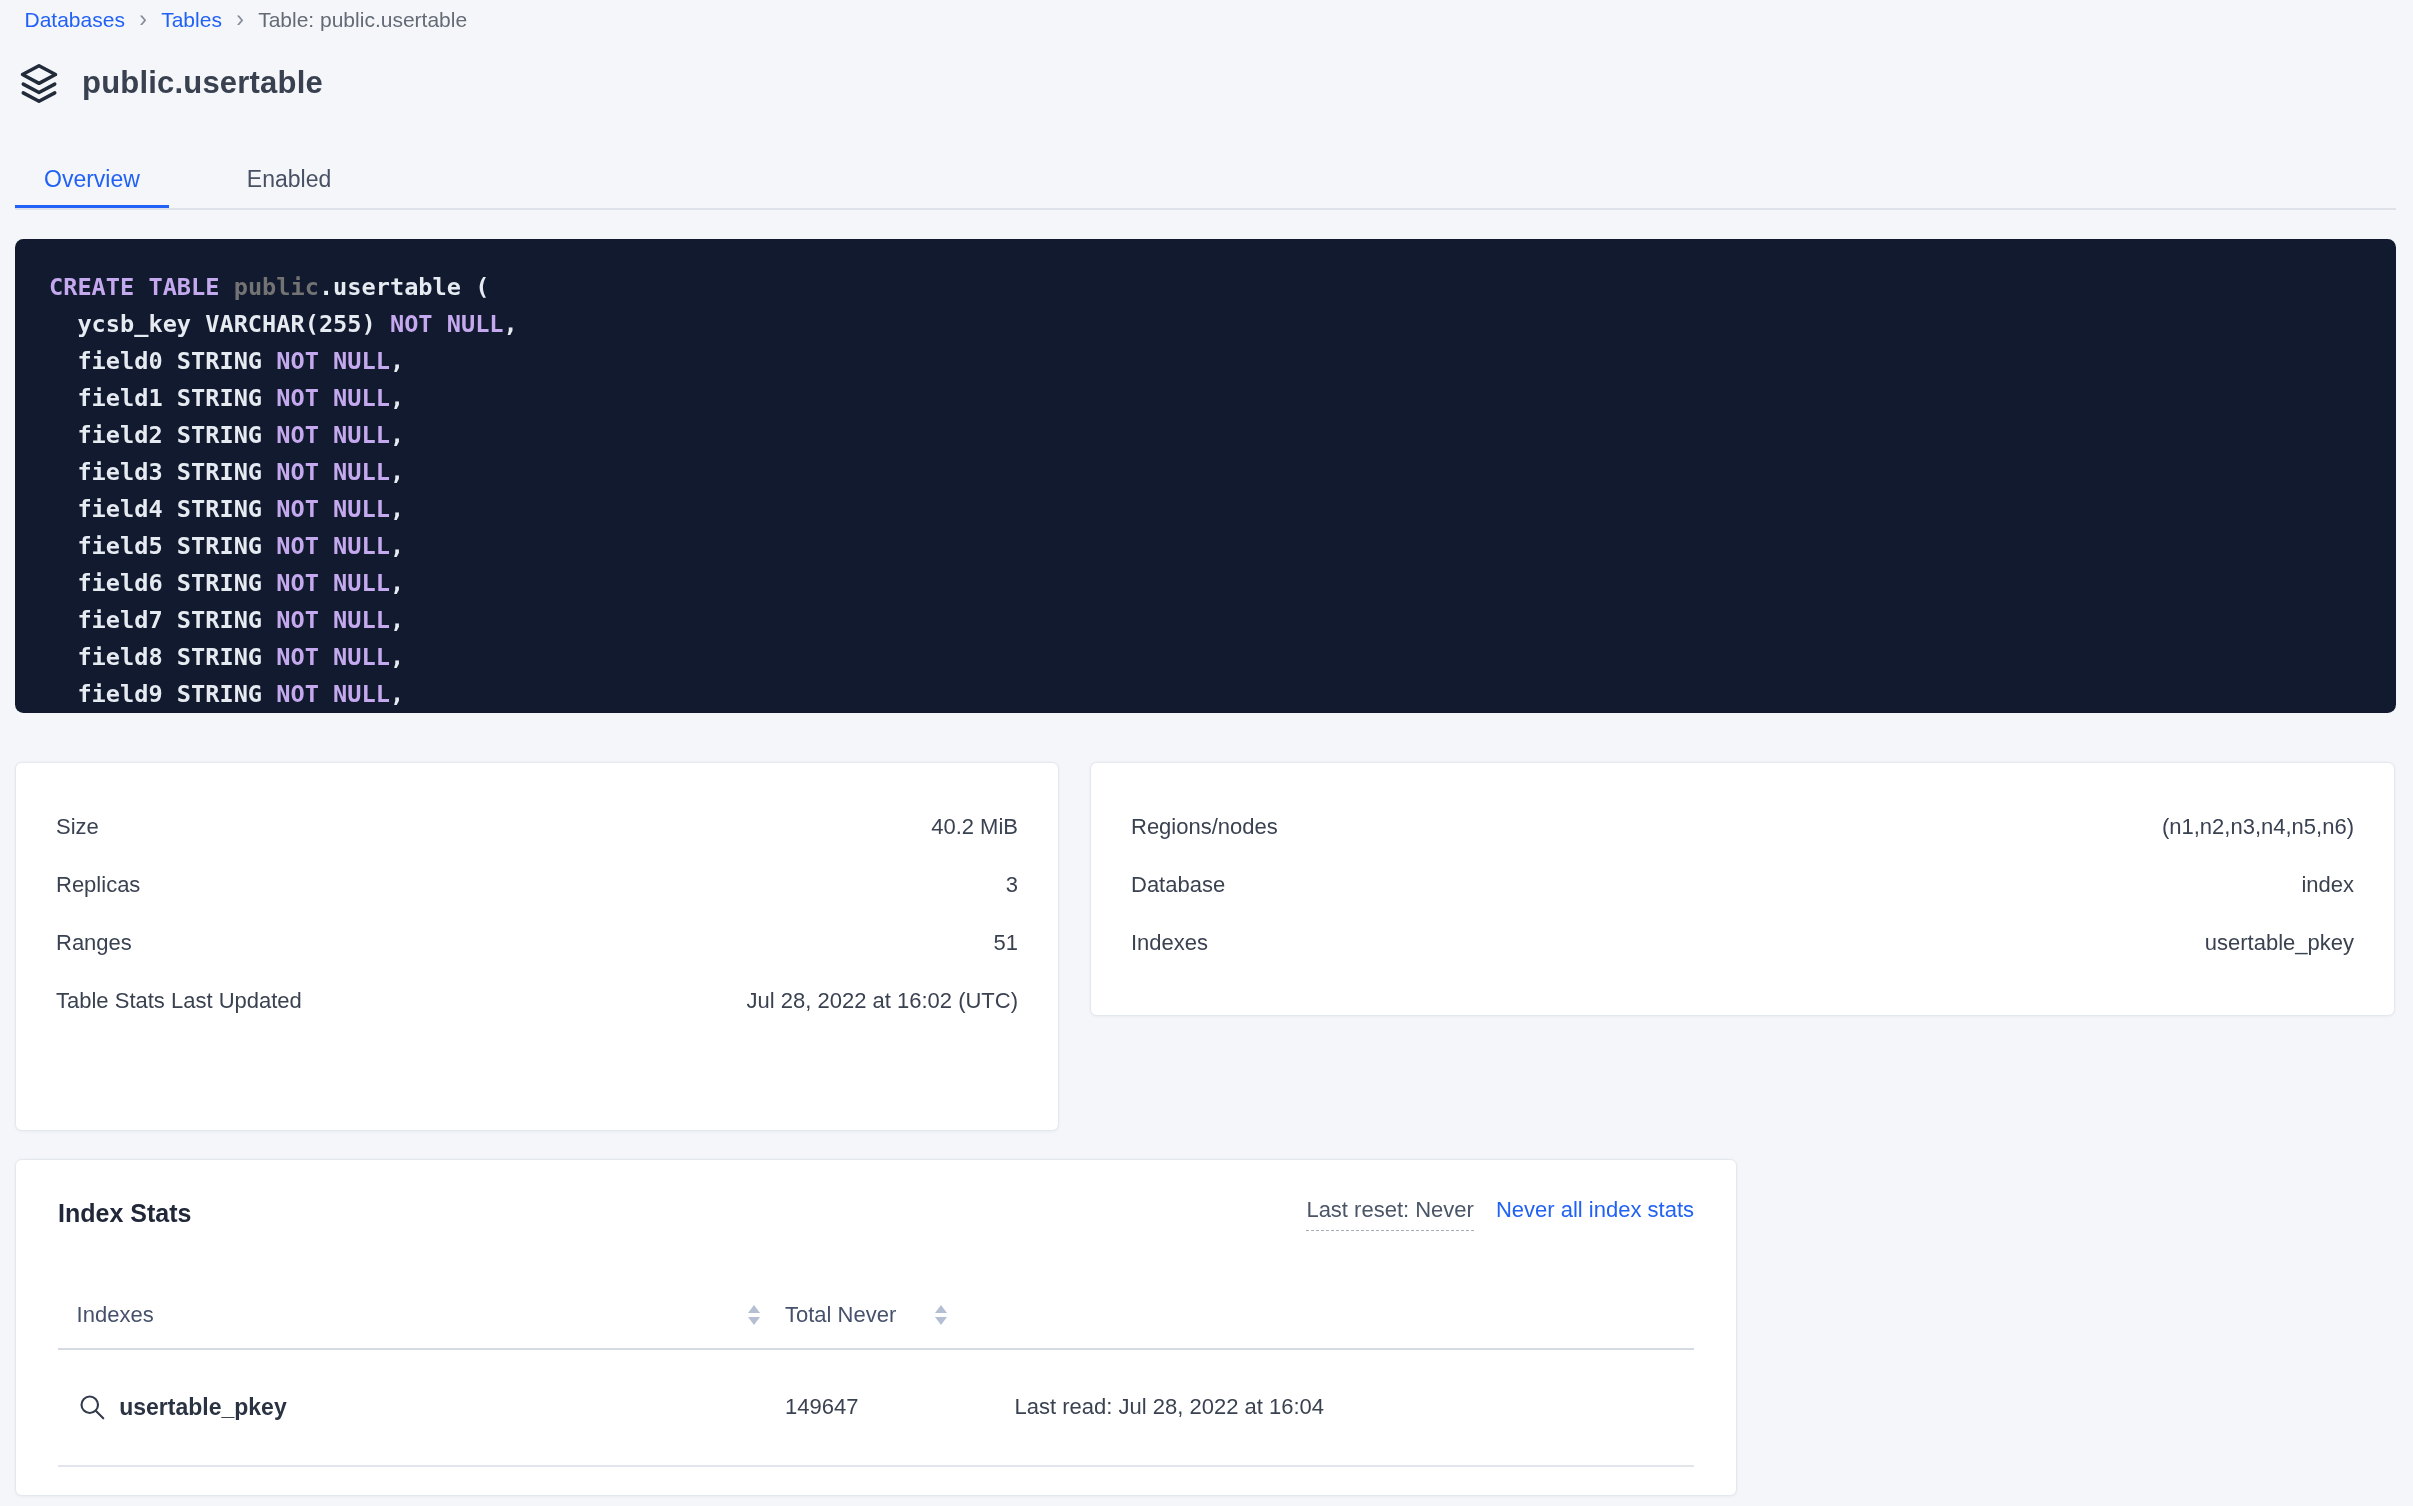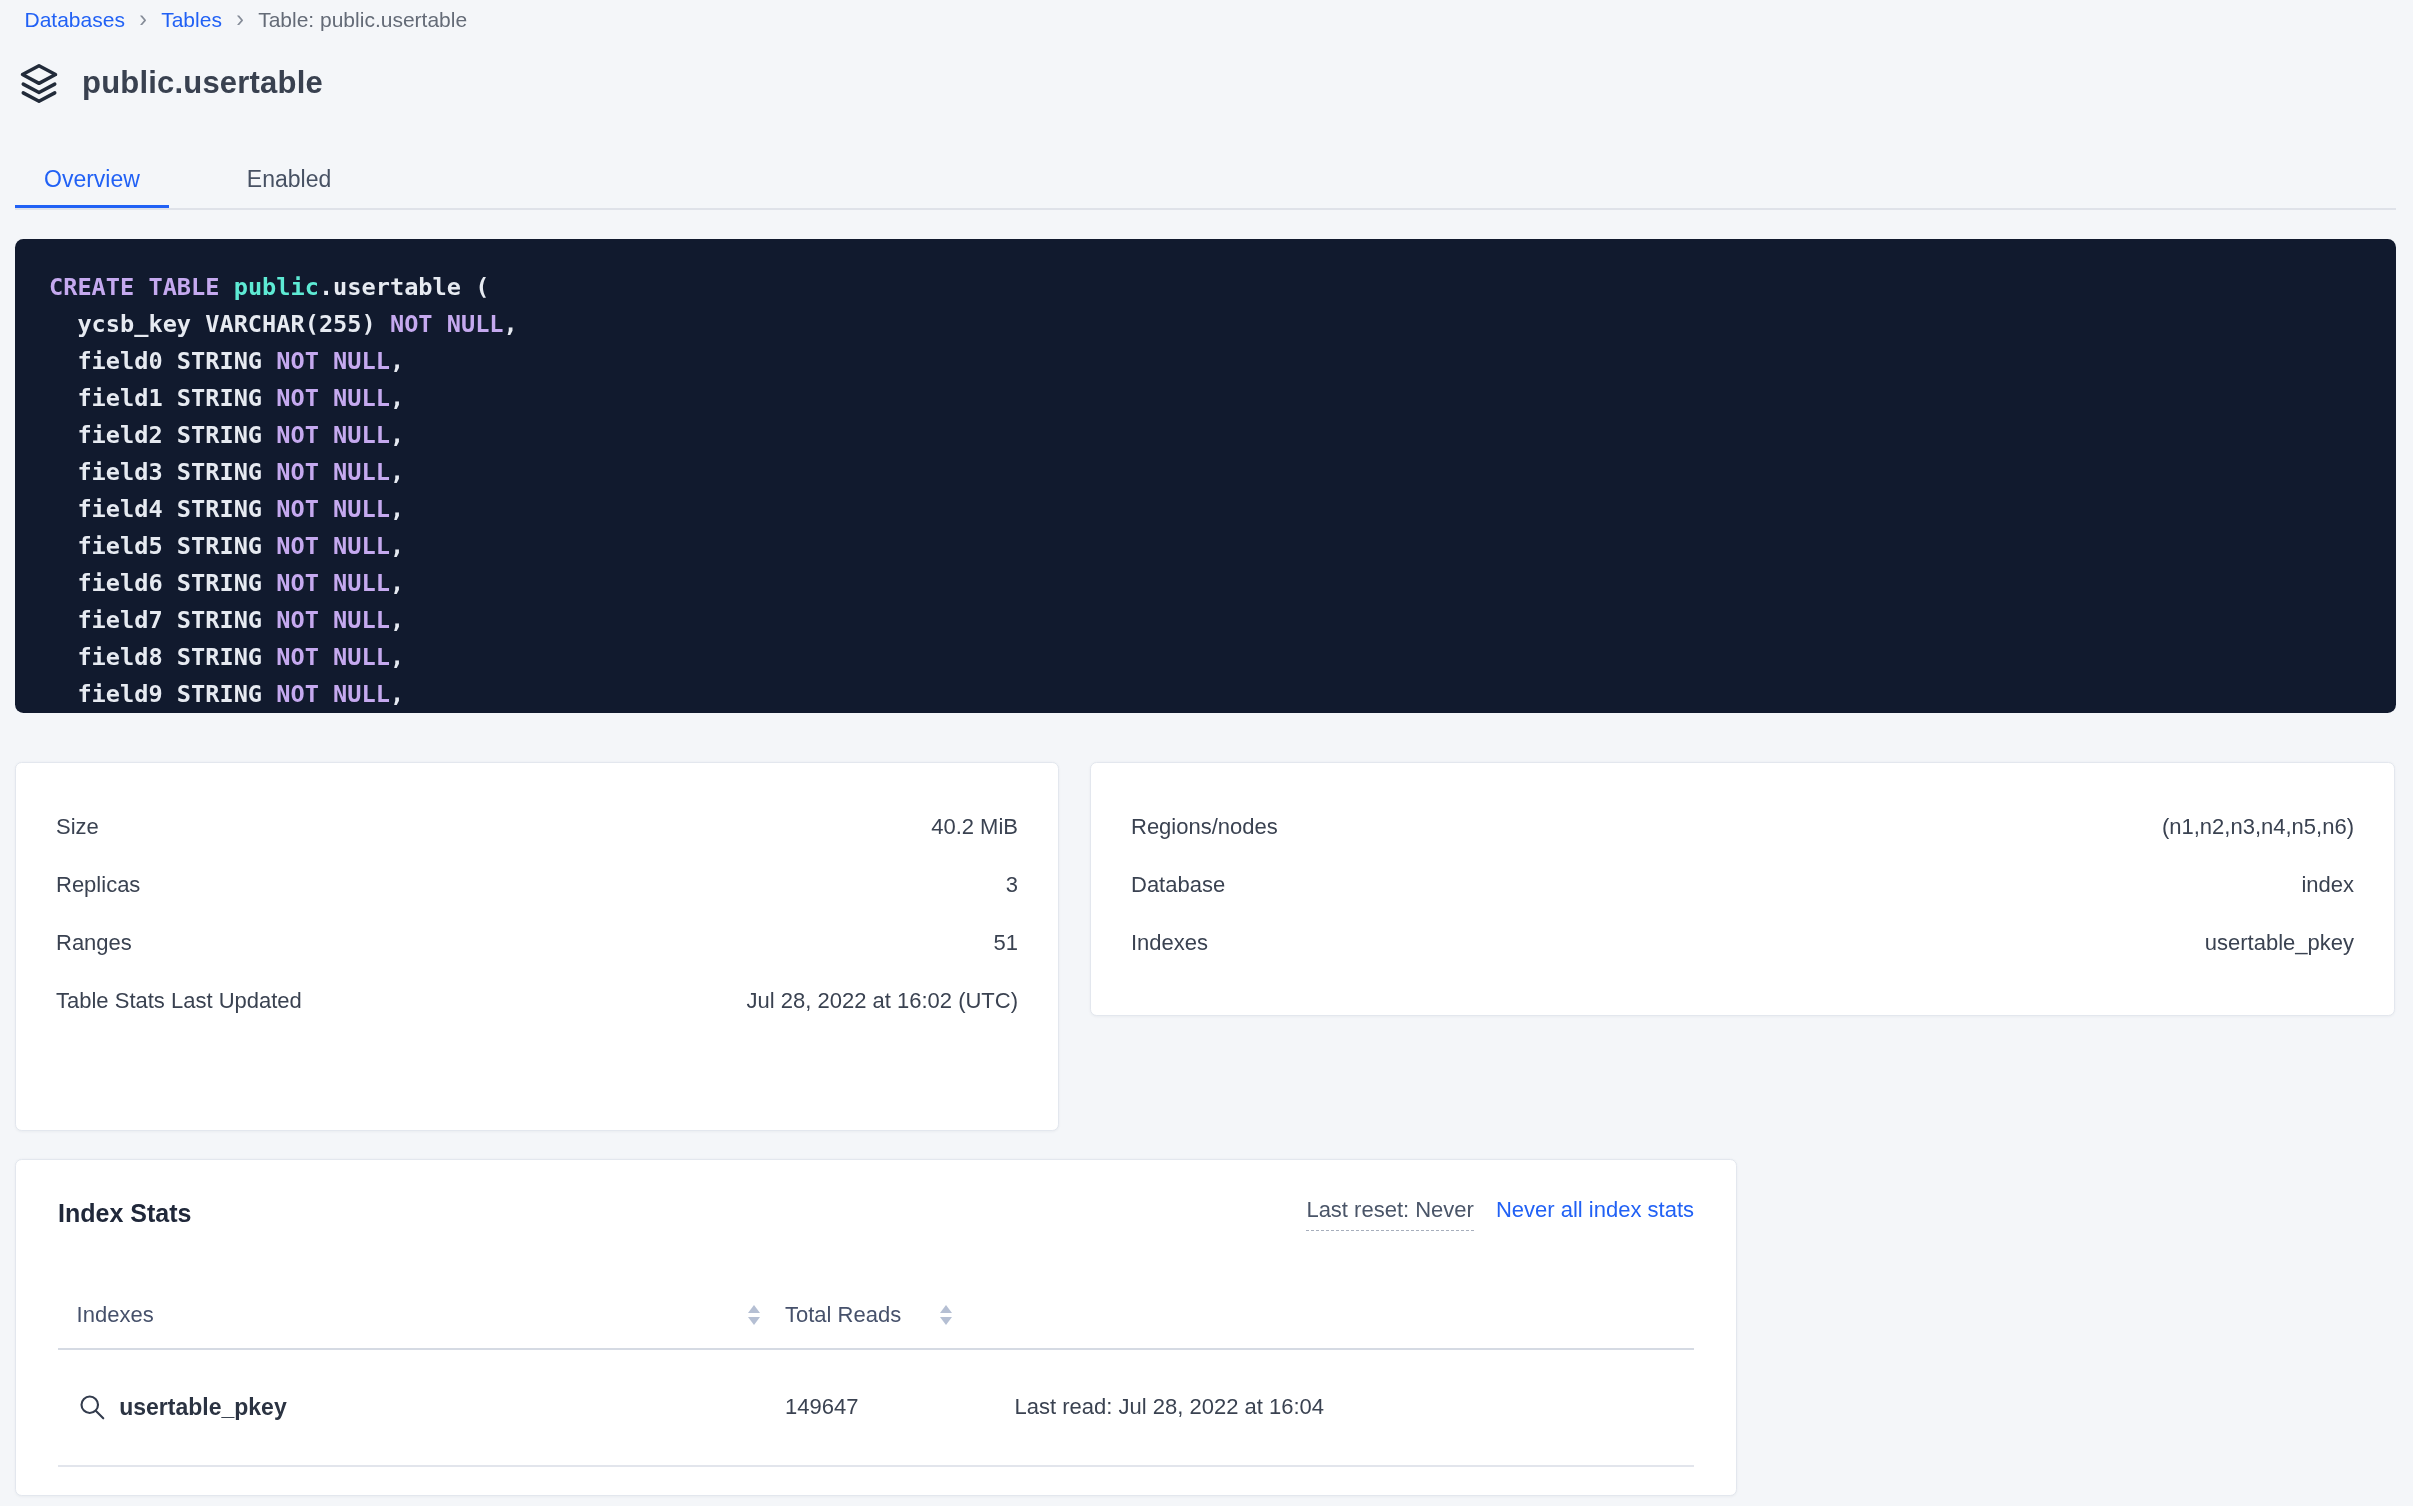--- a/index.html
+++ b/index.html
@@ -52,21 +52,21 @@
   
   .code-block{
     position:absolute;left:15px;top:239px;width:2381px;height:474px;
     background:#111a2e;border-radius:8.4px;box-sizing:border-box;
     padding:30px 25px 0 34px;overflow:hidden;
     font-family:"DejaVu Sans Mono","Liberation Mono",monospace;
     font-size:23.6px;line-height:37px;font-weight:700;
     white-space:pre;color:#e6eaf1;
   }
   .tok-kw{color:#c5a9ef;}
-  .tok-db{color:#5eead4;}
+  .tok-db{color:#737373;}
   .tok-pl{color:#e6eaf1;}
 
   
   .card{
     position:absolute;background:#ffffff;
     border:0.8px solid #e3e7ee;border-radius:6.7px;
     box-shadow:0 0.8px 2.5px rgba(40,55,80,.05);
     box-sizing:border-box;
   }
   .stats-left{left:15px;top:762px;width:1044px;height:369px;padding:35px 40px 0;}
@@ -211,21 +211,21 @@
     </div>
     <div class="tbl-header" id="tbl-header">
         <div class="th">
           <span>Indexes</span>
           <span class="sorts">
             <span class="tri tri-up"></span>
             <span class="tri tri-down"></span>
           </span>
         </div>
         <div class="th th-mid">
-          <span>Total Reads</span>
+          <span>Total Never</span>
           <span class="sorts">
             <span class="tri tri-up"></span>
             <span class="tri tri-down"></span>
           </span>
         </div>
       </div>
     <div class="sep-dark"></div>
     <div id="tbl-rows">
         <div class="tbl-row">
           <div class="cell-name">

